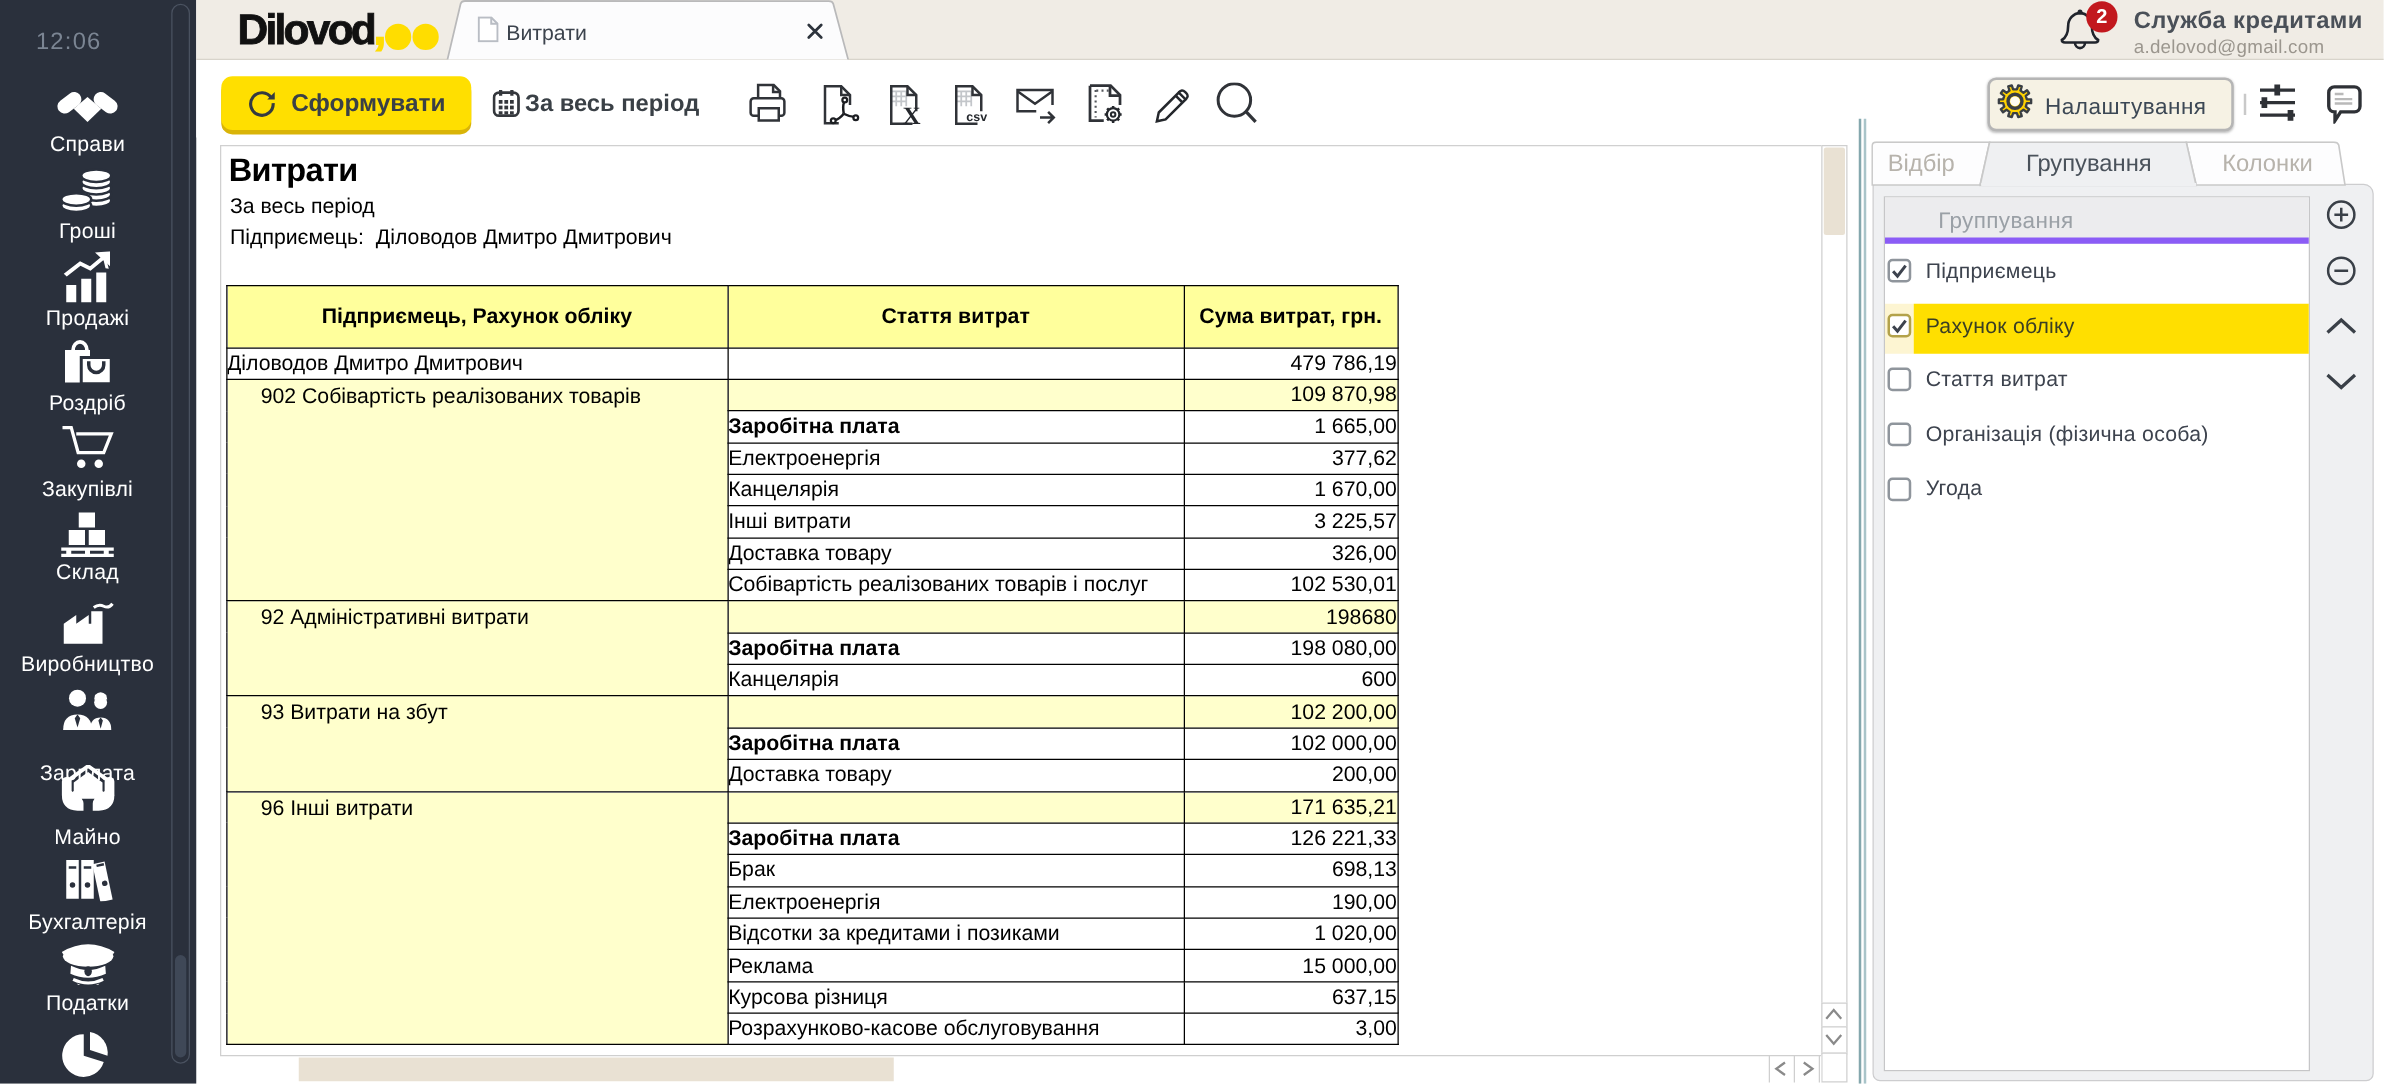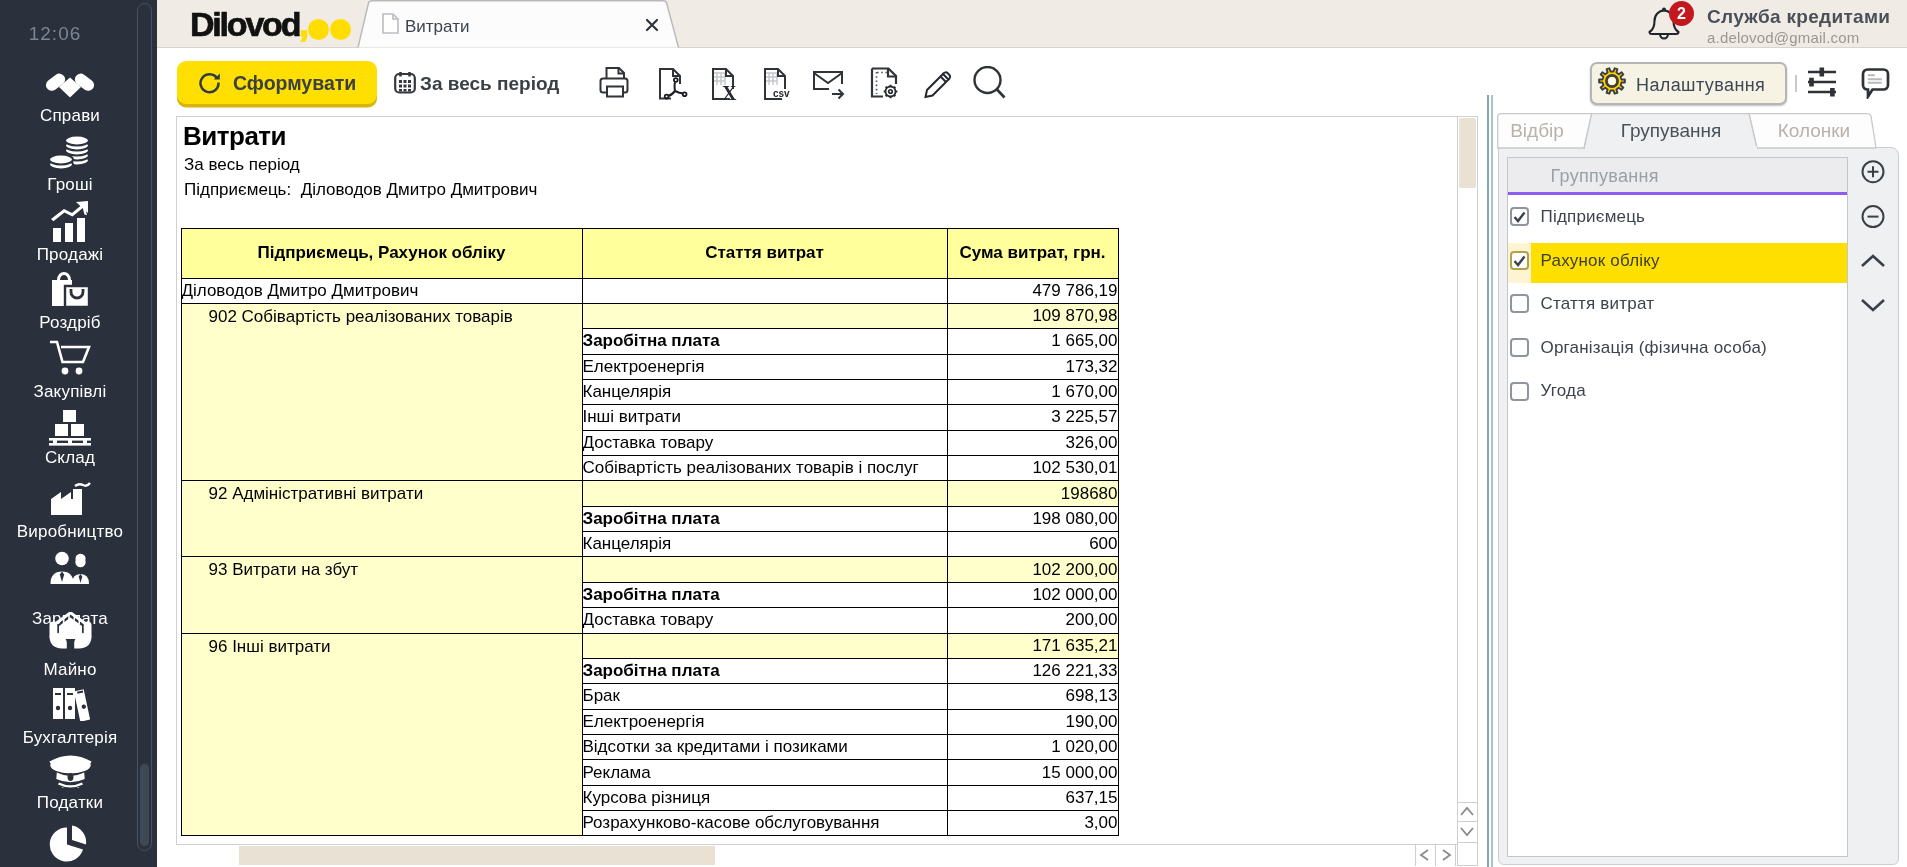--- a/index.html
+++ b/index.html
@@ -326,21 +326,21 @@
             <td class="lbl grp" rowspan="7" style="vertical-align:top;padding-left:27px;padding-top:3px;">902 Собівартість реалізованих товарів</td>
             <td class="grp"></td>
             <td class="amt grp">109 870,98</td>
           </tr>
 <tr>
             <td class="lbl" style="font-weight:bold;">Заробітна плата</td>
             <td class="amt">1 665,00</td>
           </tr>
 <tr>
             <td class="lbl">Електроенергія</td>
-            <td class="amt">173,32</td>
+            <td class="amt">377,62</td>
           </tr>
 <tr>
             <td class="lbl">Канцелярія</td>
             <td class="amt">1 670,00</td>
           </tr>
 <tr>
             <td class="lbl">Інші витрати</td>
             <td class="amt">3 225,57</td>
           </tr>
 <tr>
@@ -440,21 +440,21 @@
 <svg class="abs" style="left:1497px;top:113px;" width="402" height="36" viewBox="0 0 402 36">
 <path d="M0.7 35 V4 Q0.7 0.7 4 0.7 H91.2 L94.7 0.7 87 35 Z" fill="#fdfdfe" stroke="#c9c9c9" stroke-width="1.3"></path>
 <path d="M252 0.7 H370 Q373 0.7 374 3 L379 35 H260 Z" fill="#fdfdfe" stroke="#c9c9c9" stroke-width="1.3"></path>
 <path d="M87 35.8 L94.7 0.7 H252 L260 35.8 Z" fill="#eff0f2" stroke="#c9c9c9" stroke-width="1.3"></path>
 <path d="M88 34.6 L260 34.6" stroke="#eff0f2" stroke-width="2.6"></path>
 <text x="40" y="24" text-anchor="middle" font-size="19" fill="#b7b3ac">Відбір</text>
 <text x="174" y="24" text-anchor="middle" font-size="19" fill="#4a525b">Групування</text>
 <text x="317" y="24" text-anchor="middle" font-size="19" fill="#b7b3ac">Колонки</text>
 </svg>
 <div class="abs" style="left:1506.5px;top:156.5px;width:341.5px;height:700px;background:#fff;border:1px solid #c6c6c8;box-sizing:border-box;">
-<div style="height:37.5px;background:#ececee;border-bottom:3px solid #8b5cf6;box-sizing:border-box;line-height:37px;padding-left:43px;font-size:18px;color:#9aa0a6;letter-spacing:.3px;">Группування</div>
+<div style="height:37.5px;background:#ececee;border-bottom:5px solid #8b5cf6;box-sizing:border-box;line-height:37px;padding-left:43px;font-size:18px;color:#9aa0a6;letter-spacing:.3px;">Группування</div>
 <div style="position:relative;height:43.6px;">
 <div class="chk" style="left:2px;top:12.3px;"></div>
         <svg class="abs" style="left:4px;top:14px;" width="15" height="15" viewBox="0 0 15 15">
           <path d="M2.5 8 l3.5 4 L12.5 3.5" fill="none" stroke="#3d434e" stroke-width="2.4"></path>
         </svg>
 <div class="abs" style="left:33px;top:12px;font-size:17px;color:#3d434e;letter-spacing:.2px;">Підприємець</div>
 </div>
 <div style="position:relative;height:43.6px;">
 <div class="abs" style="left:0;top:4px;width:23.3px;height:40.5px;background:#fdf5d2;"></div>
 <div class="abs" style="left:23.3px;top:4px;right:0;height:40.5px;background:#ffdf00;"></div>

